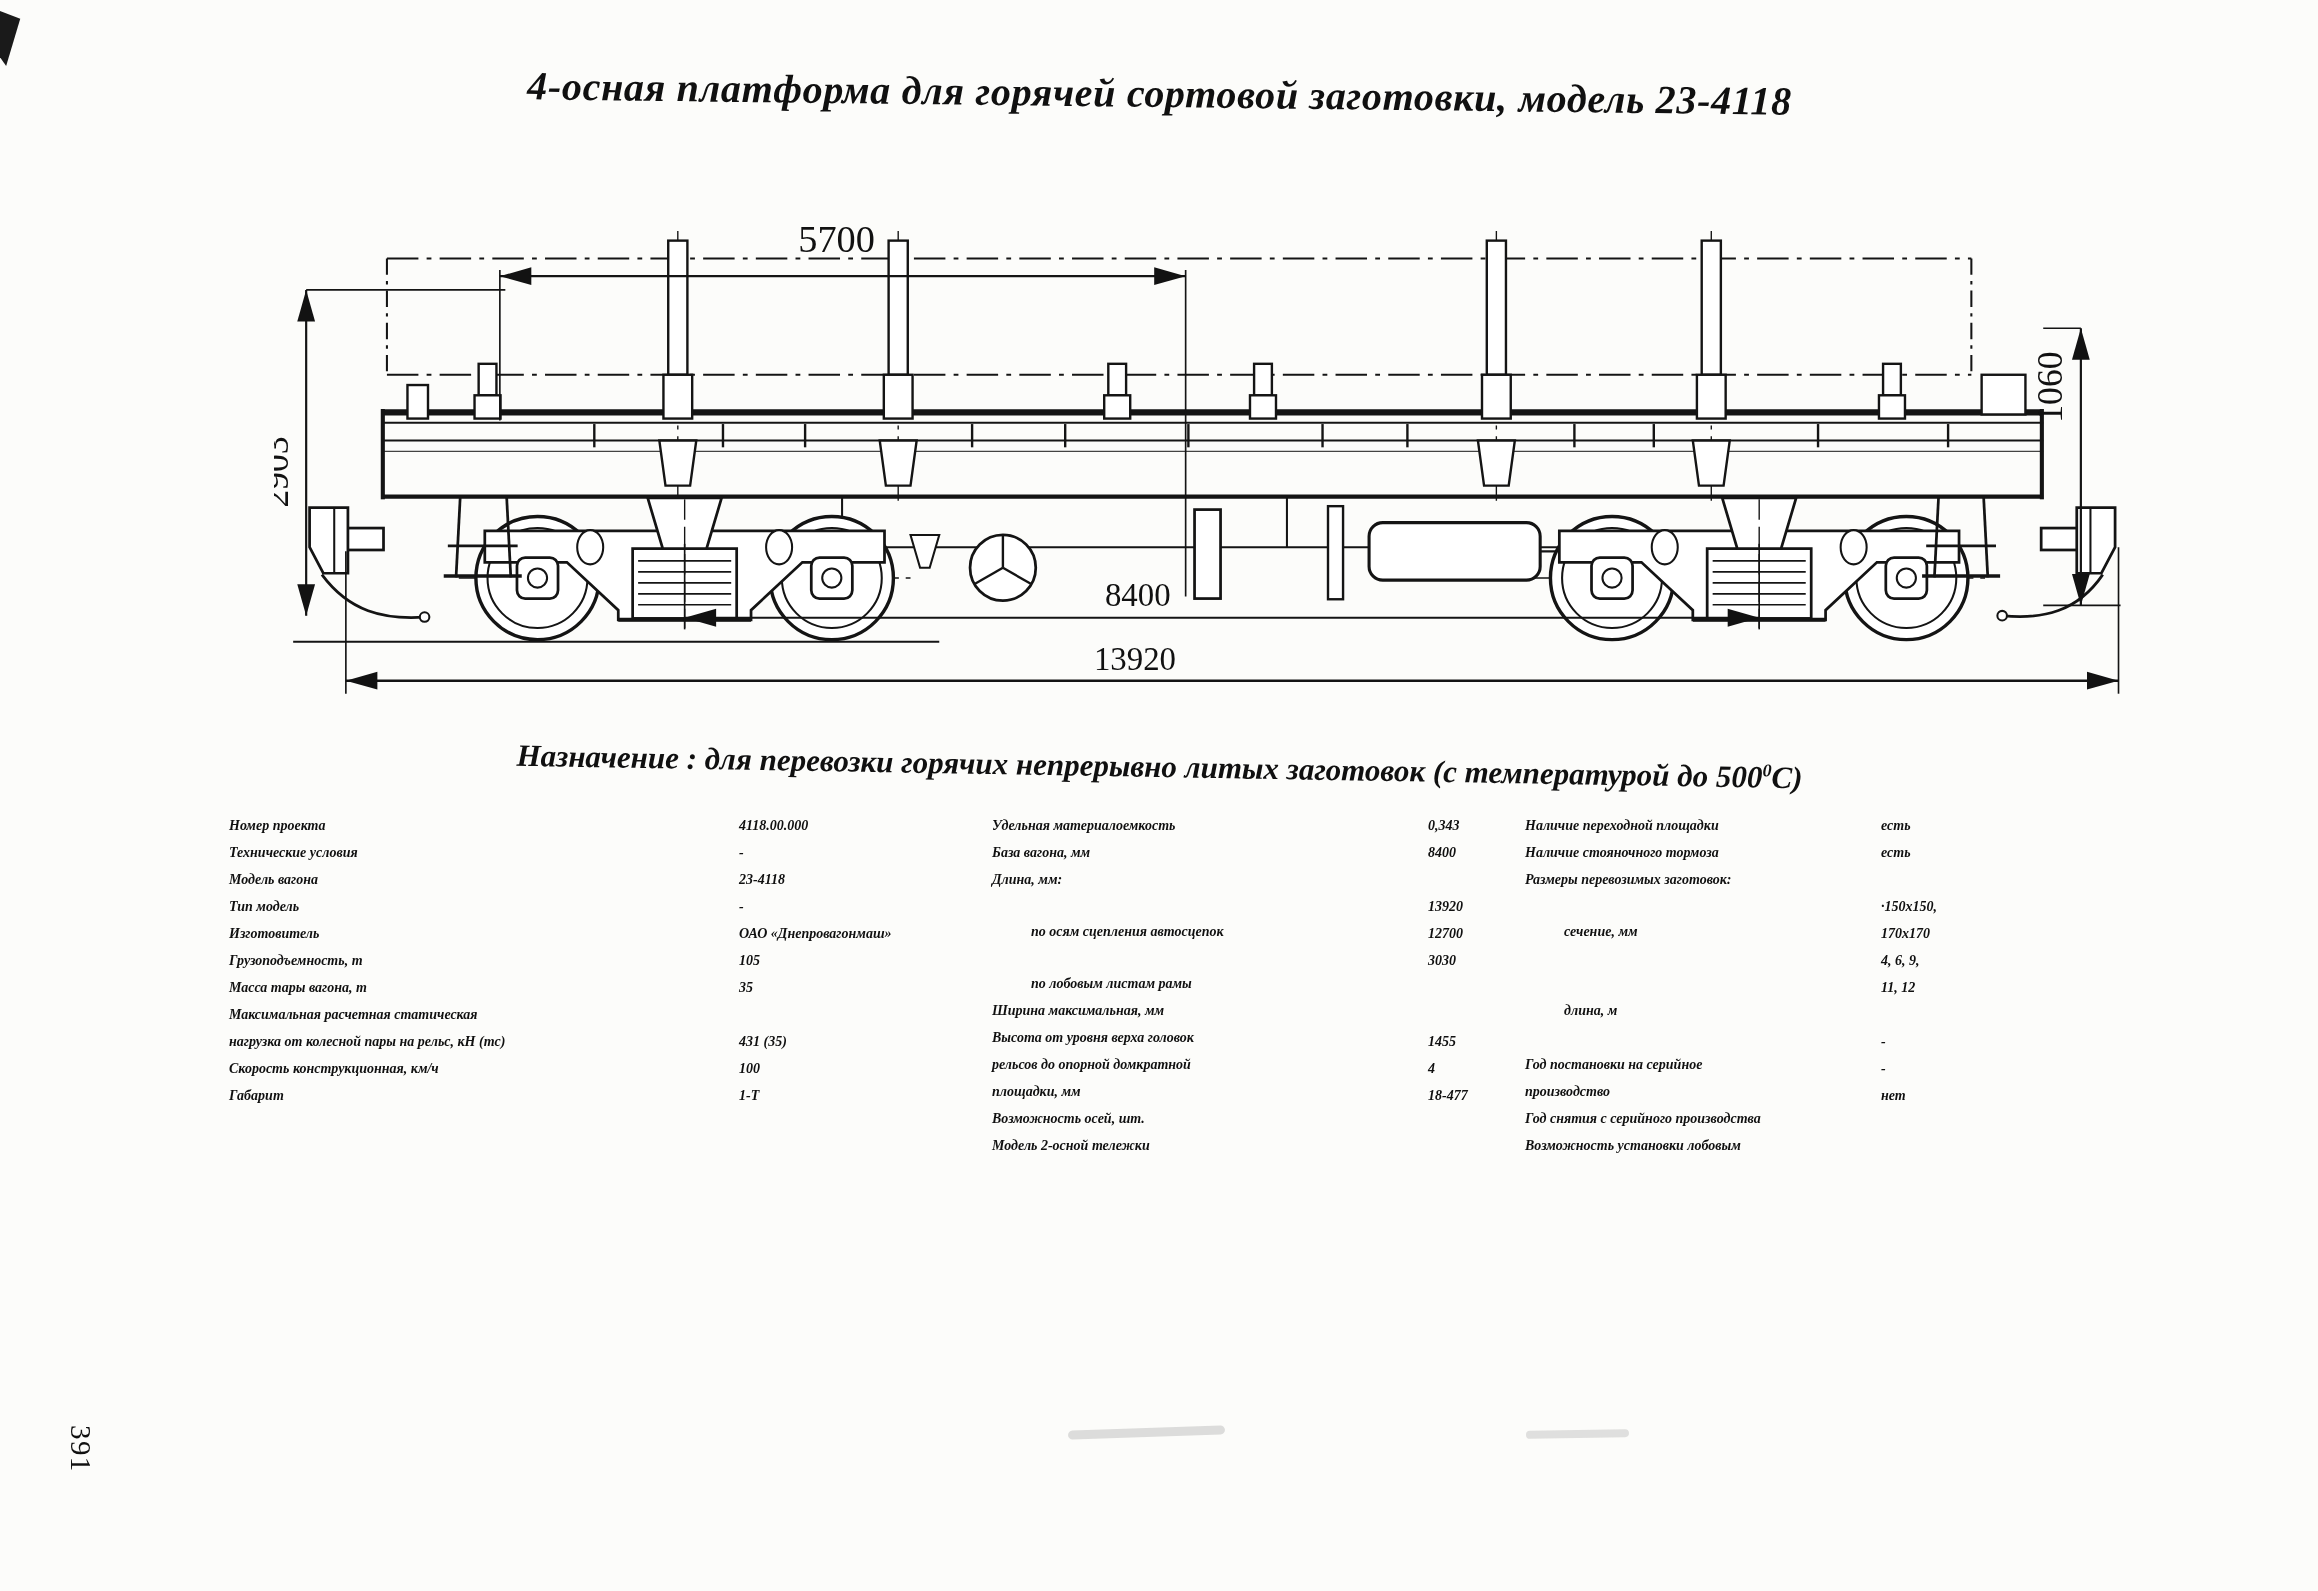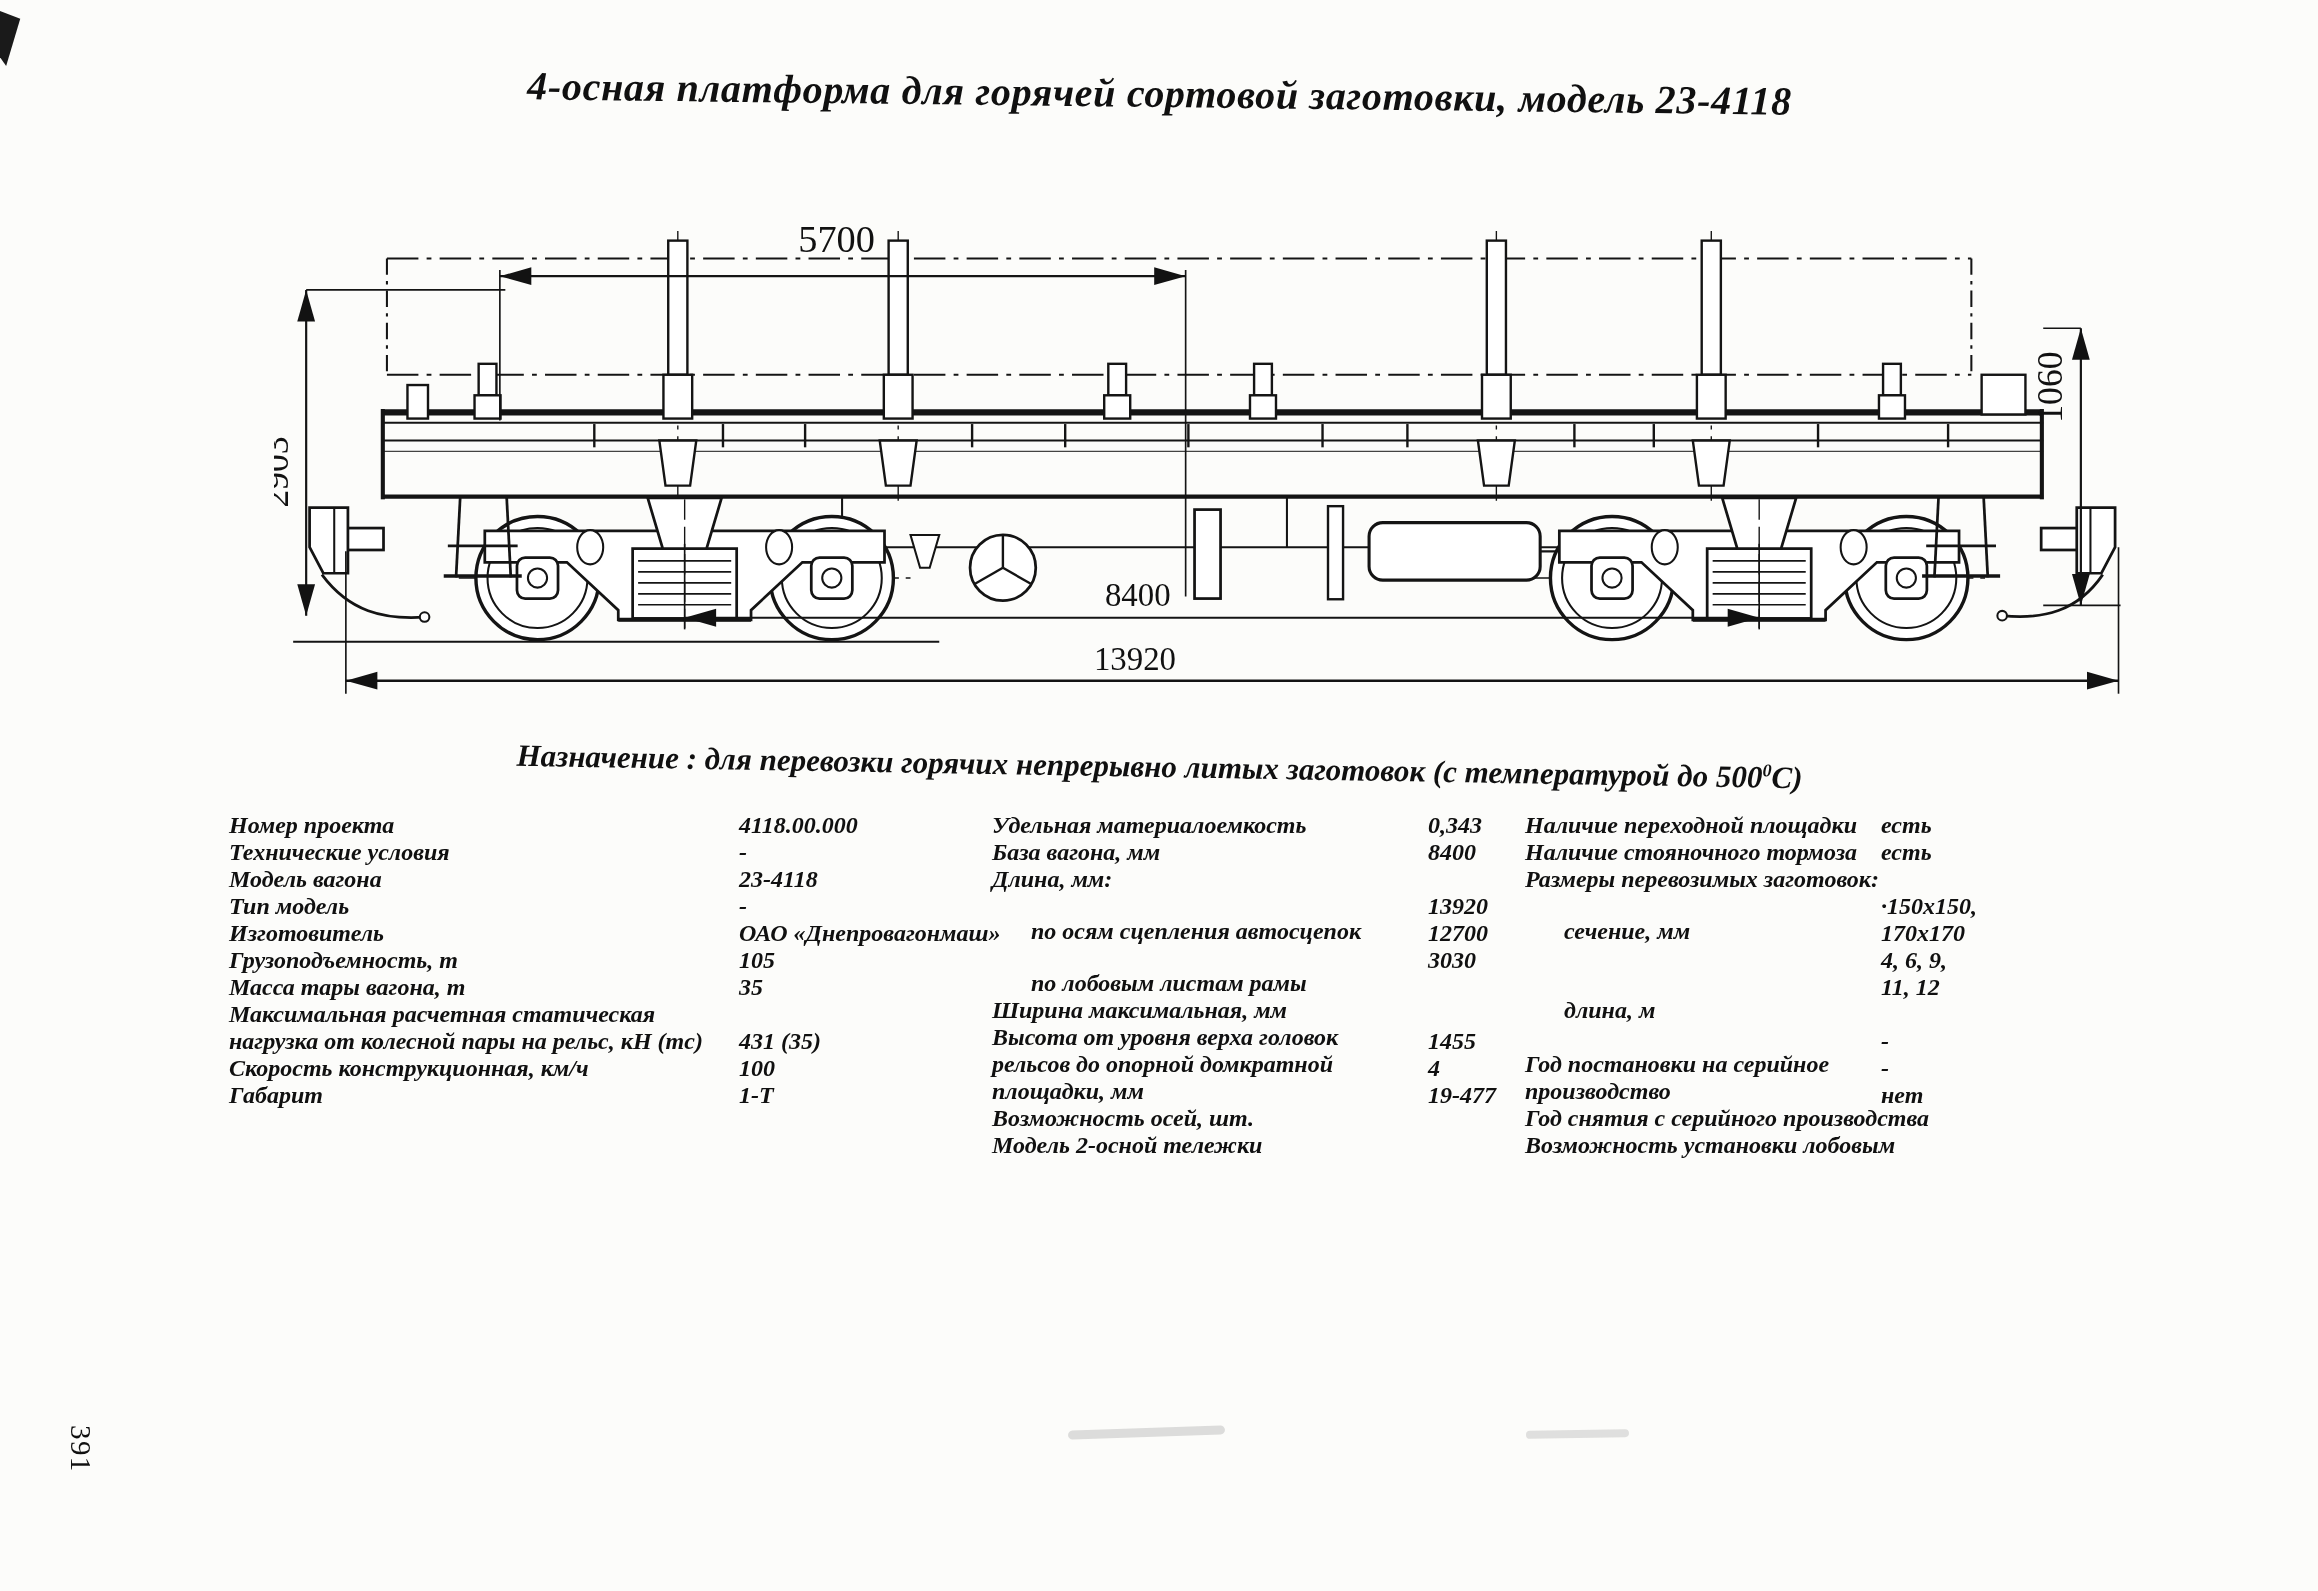--- a/index.html
+++ b/index.html
@@ -16,21 +16,21 @@
   .purpose{
     position:absolute;left:0;top:749px;width:2319px;text-align:center;
     font-size:31px;font-weight:bold;font-style:italic;
     transform:rotate(1deg);
   }
   .purpose sup{font-size:18px;vertical-align:super;}
   .drawing{position:absolute;left:274px;top:157px;width:1889px;height:582px;}
   .dimtxt{fill:#111;font-family:"Liberation Serif","DejaVu Serif",serif;}
   .specs{
     position:absolute;left:229px;top:812px;width:2019px;height:322px;
-    font-size:24px;font-weight:bold;font-style:italic;
+    font-size:14px;font-weight:bold;font-style:italic;
   }
   .sc{position:absolute;top:0;}
   .sc > div{height:27px;line-height:27px;white-space:nowrap;}
   .ind{padding-left:39px;margin-top:25px;}
   .pageno{
     position:absolute;left:97px;top:1425px;font-size:29px;font-weight:normal;
     transform:rotate(90deg);transform-origin:left top;letter-spacing:1.4px;
   }
   .mark-tl{
     position:absolute;left:0;top:11px;width:22px;height:55px;background:#1a1a1a;
@@ -315,21 +315,21 @@
     <div>0,343</div>
     <div>8400</div>
     <div></div>
     <div>13920</div>
     <div>12700</div>
     <div>3030</div>
     <div></div>
     <div></div>
     <div>1455</div>
     <div>4</div>
-    <div>19-477</div>
+    <div>18-477</div>
   </div>
 
   <div class="sc" style="left:1296px">
     <div>Наличие переходной площадки</div>
     <div>Наличие стояночного тормоза</div>
     <div>Размеры перевозимых заготовок:</div>
     <div class="ind">сечение, мм</div>
     <div></div>
     <div class="ind">длина, м</div>
     <div></div>

